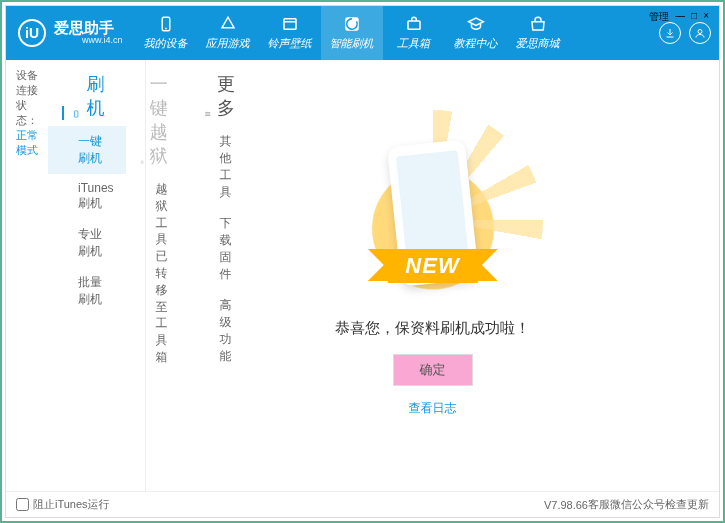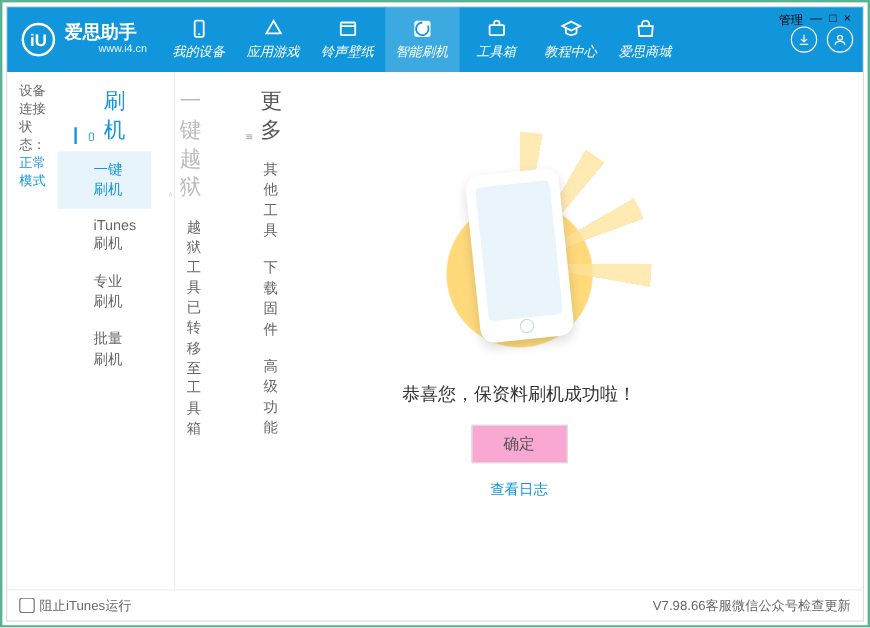--- a/index.html
+++ b/index.html
@@ -189,20 +189,21 @@
         <div class="sub">下载固件</div>
         <div class="sub">高级功能</div>
       </div>
 
     </div>
 
     <div class="main">
       <div class="illus">
         <div class="burst rays"></div>
         <div class="phone"></div>
+        <div class="ribbon">NEW</div>
       </div>
       <div class="msg">恭喜您，保资料刷机成功啦！</div>
       <button class="ok-btn">确定</button>
       <span class="link">查看日志</span>
     </div>
   </div>
 
   <div class="footer">
     <label>
           <input type="checkbox" style="">

